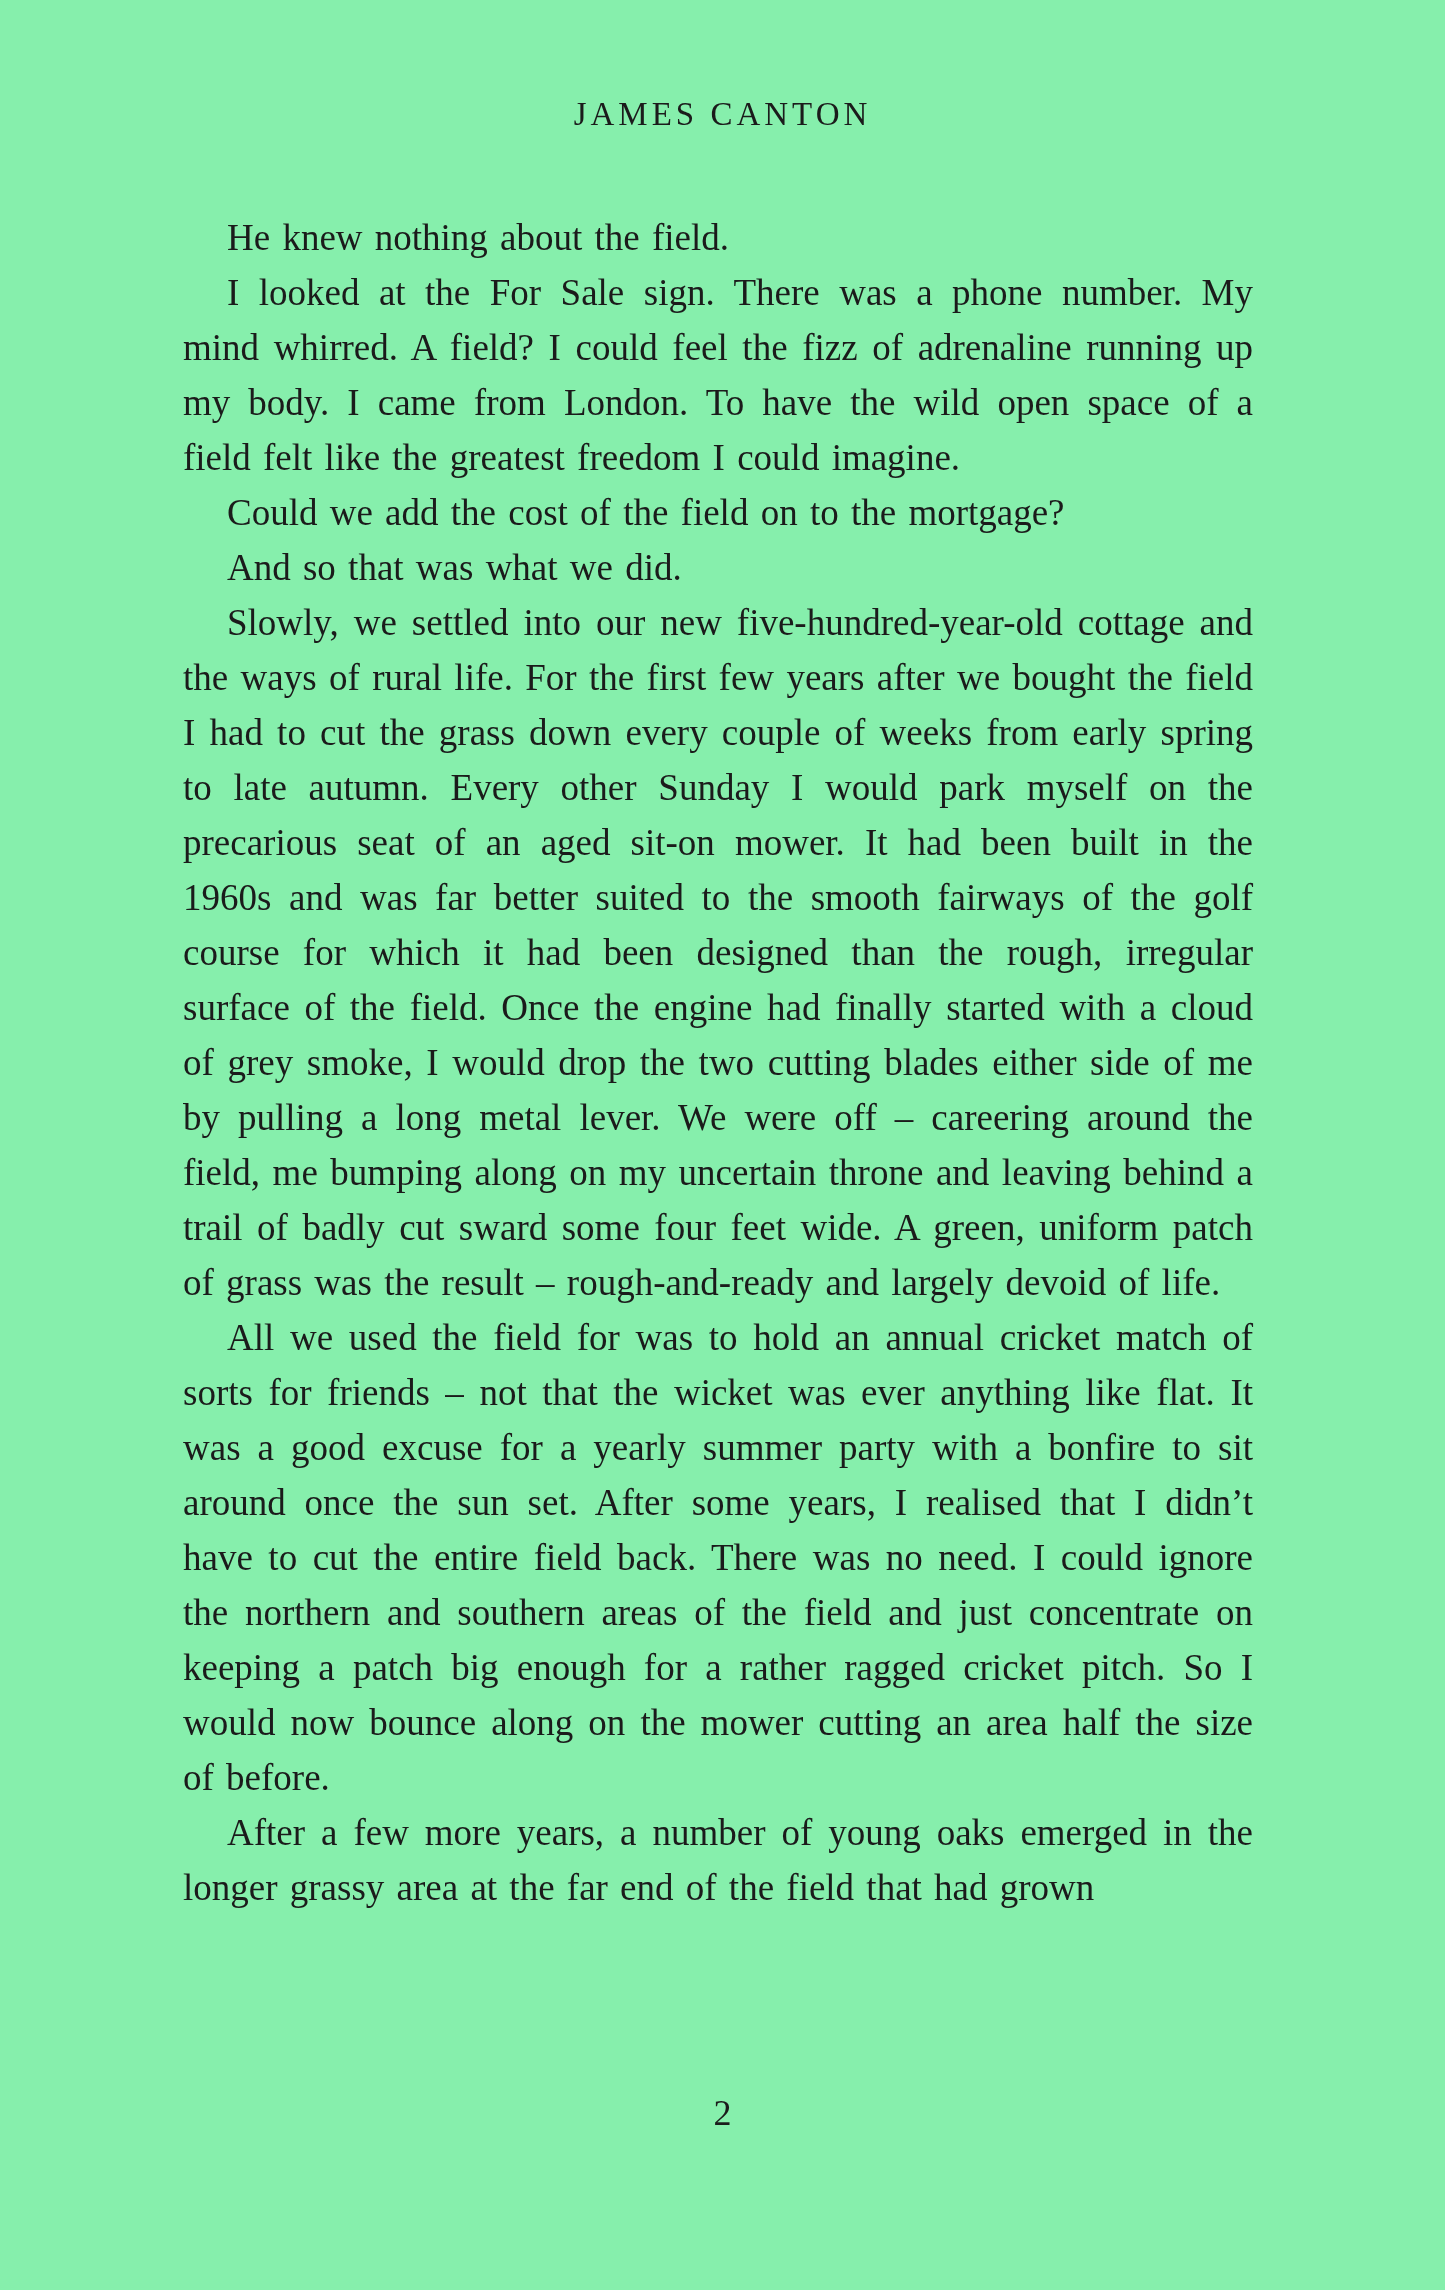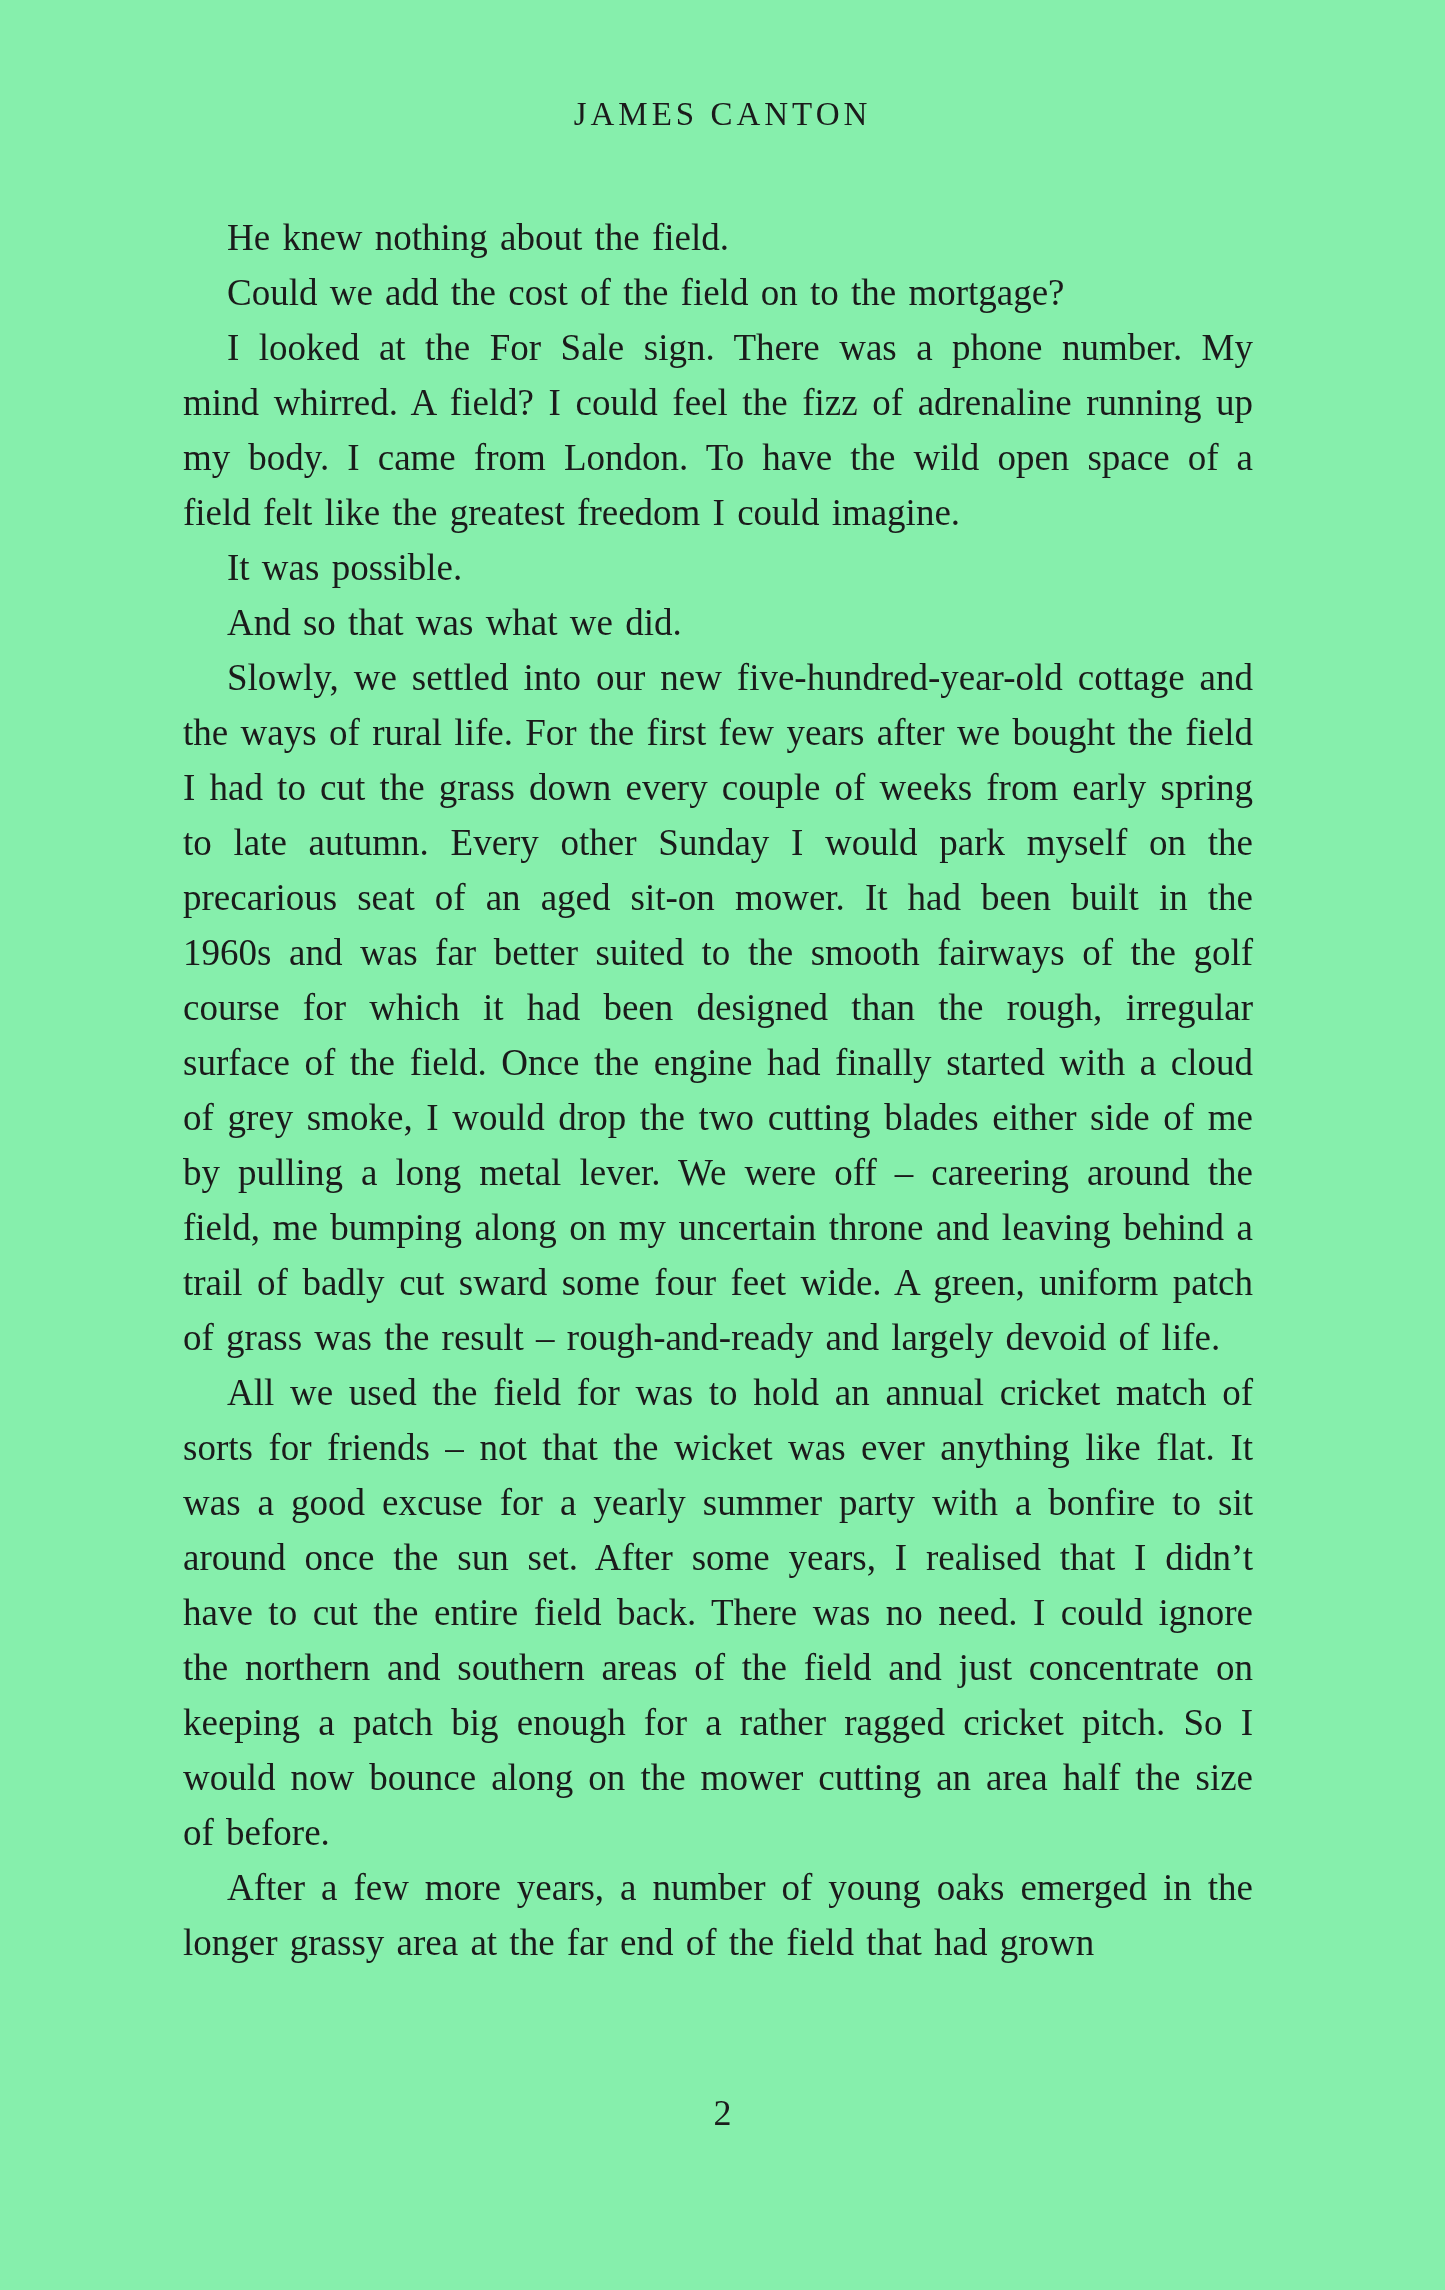--- a/index.html
+++ b/index.html
@@ -54,23 +54,22 @@
 <body>
 
 <div class="page">
 
   <header>
     <div class="running-header">JAMES CANTON</div>
   </header>
 
   <main class="body-text">
     <p>He knew nothing about the field.</p>
+    <p>I looked at the For Sale sign. There was a phone number. My mind whirred. A field? I could feel the fizz of adrenaline running up my body. I came from London. To have the wild open space of a field felt like the greatest freedom I could imagine.</p>
     <p>Could we add the cost of the field on to the mortgage?</p>
-    <p>I looked at the For Sale sign. There was a phone number. My mind whirred. A field? I could feel the fizz of adrenaline running up my body. I came from London. To have the wild open space of a field felt like the greatest freedom I could imagine.</p>
-    <p>It was possible.</p>
     <p>And so that was what we did.</p>
     <p>Slowly, we settled into our new five-hundred-year-old cottage and the ways of rural life. For the first few years after we bought the field I had to cut the grass down every couple of weeks from early spring to late autumn. Every other Sunday I would park myself on the precarious seat of an aged sit-on mower. It had been built in the 1960s and was far better suited to the smooth fairways of the golf course for which it had been designed than the rough, irregular surface of the field. Once the engine had finally started with a cloud of grey smoke, I would drop the two cutting blades either side of me by pulling a long metal lever. We were off – careering around the field, me bumping along on my uncertain throne and leaving behind a trail of badly cut sward some four feet wide. A green, uniform patch of grass was the result – rough-and-ready and largely devoid of life.</p>
     <p>All we used the field for was to hold an annual cricket match of sorts for friends – not that the wicket was ever anything like flat. It was a good excuse for a yearly summer party with a bonfire to sit around once the sun set. After some years, I realised that I didn’t have to cut the entire field back. There was no need. I could ignore the northern and southern areas of the field and just concentrate on keeping a patch big enough for a rather ragged cricket pitch. So I would now bounce along on the mower cutting an area half the size of before.</p>
     <p>After a few more years, a number of young oaks emerged in the longer grassy area at the far end of the field that had grown</p>
   </main>
 
   <footer>
     <div class="page-number">2</div>
   </footer>
 

